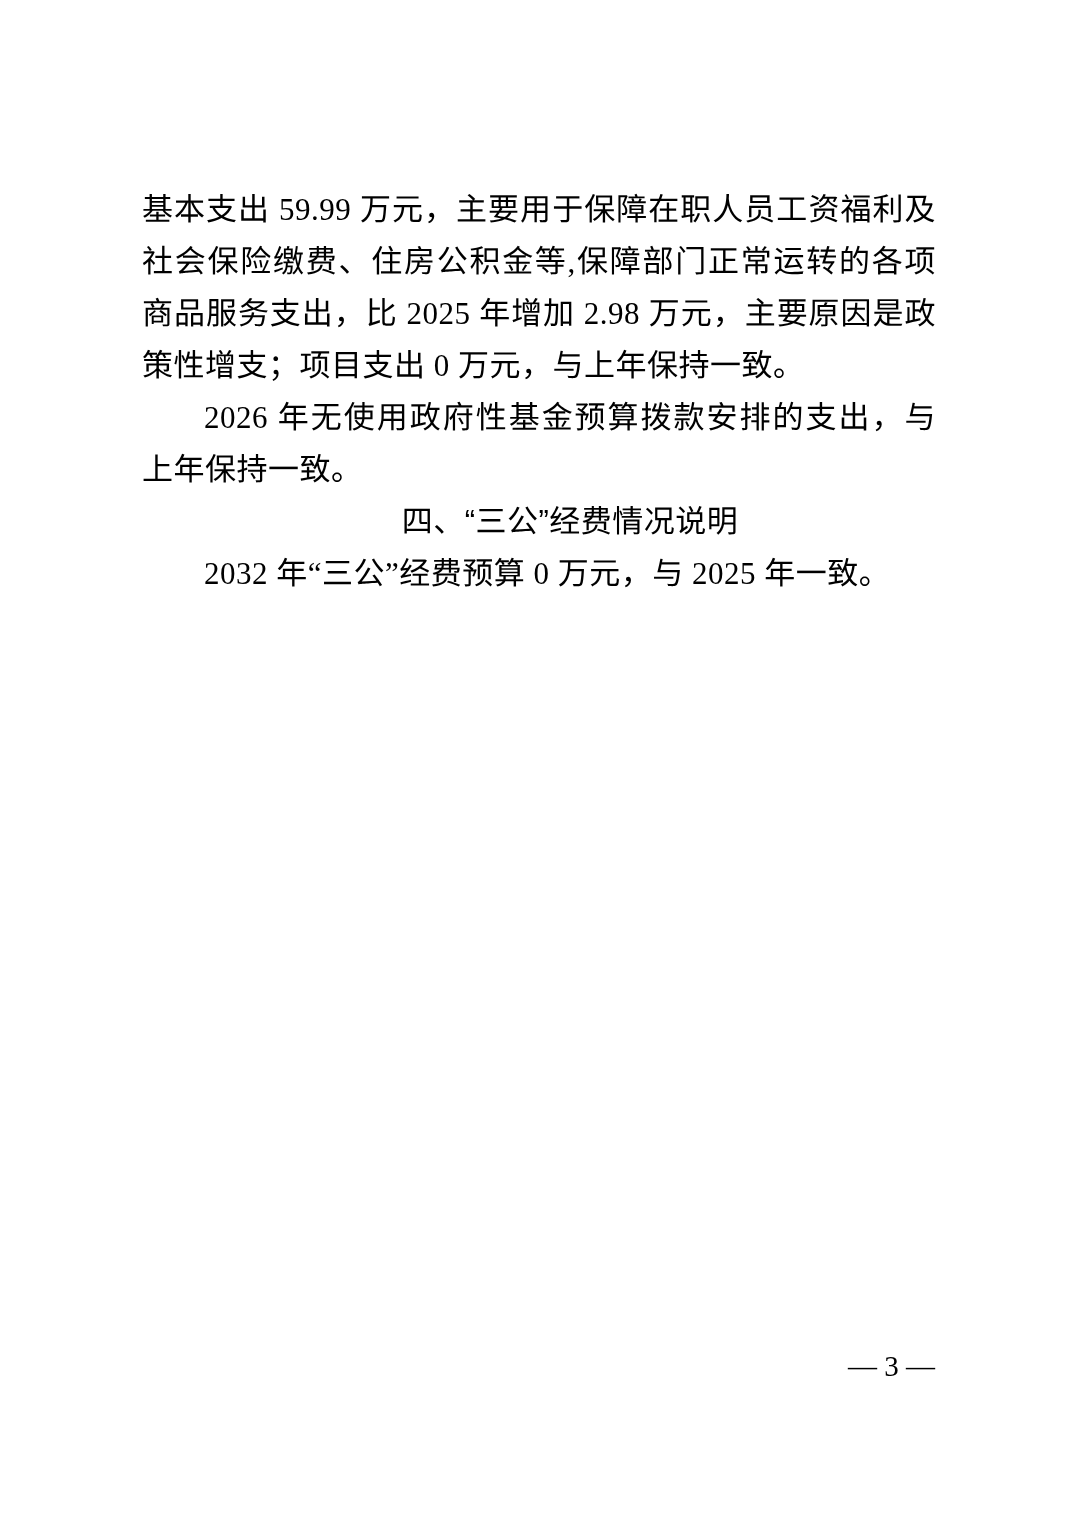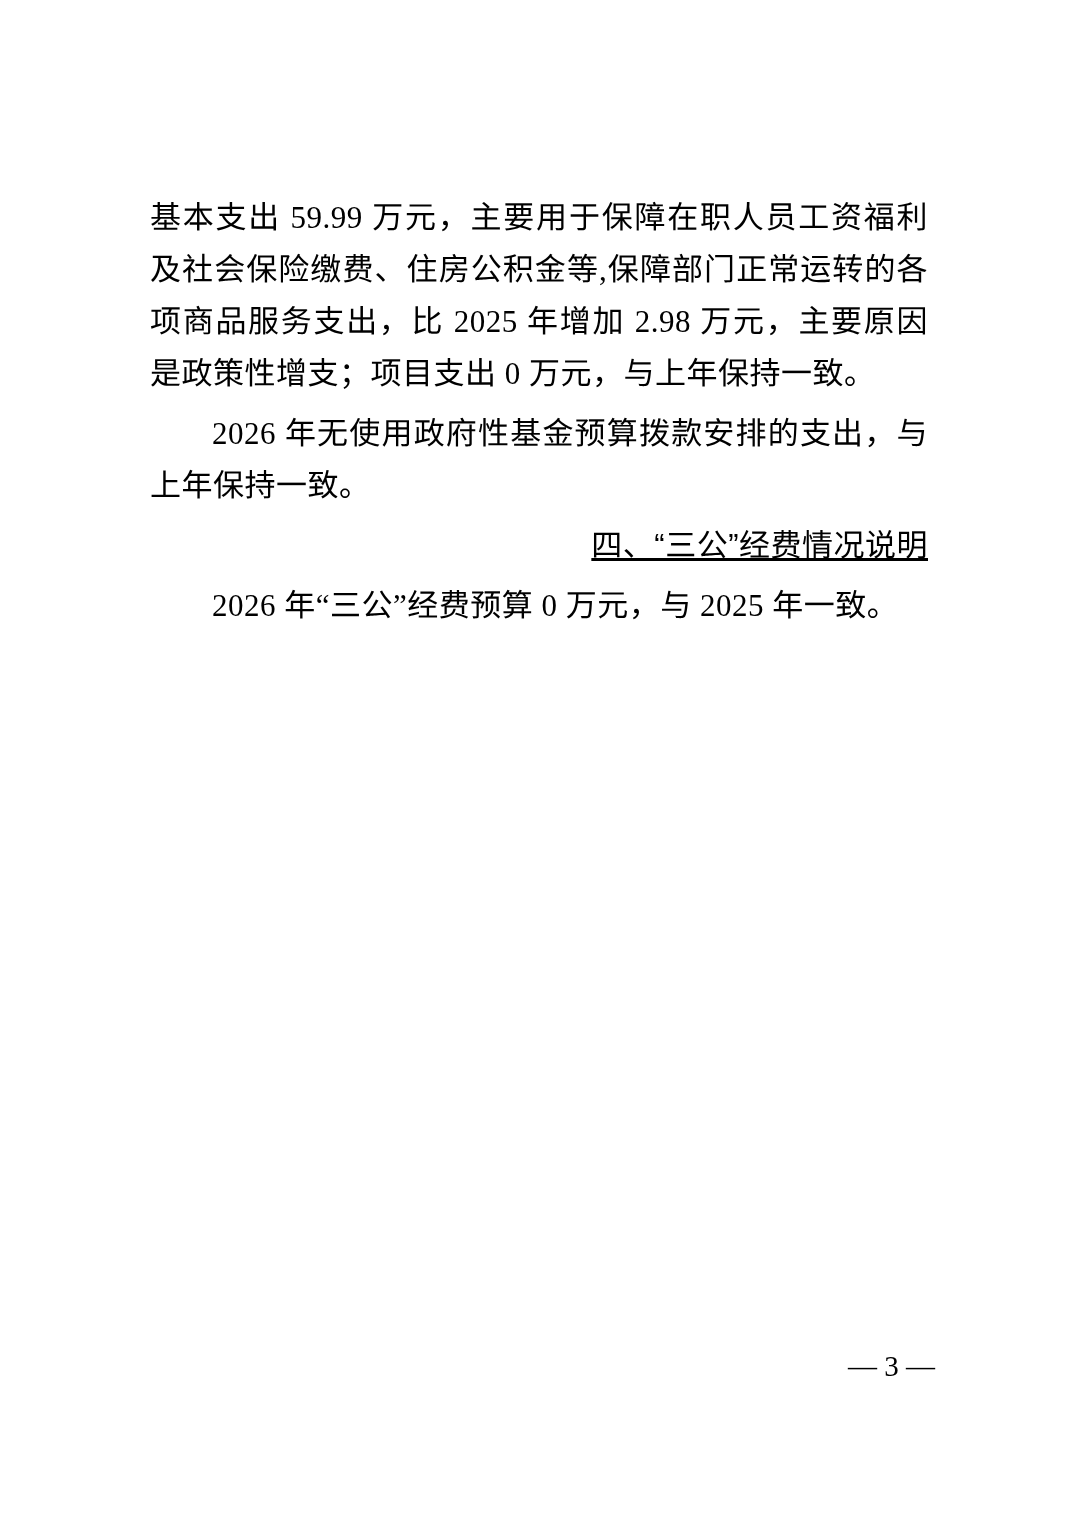--- a/index.html
+++ b/index.html
@@ -22,55 +22,54 @@
     top: 184px;
     width: 794px;
     font-size: 31px;
     line-height: 52px;
     text-align: justify;
     text-justify: inter-ideograph;
     letter-spacing: 0.5px;
   }
   .content p,
   .content h2 {
-    margin: 8px;
+    margin: 0;
     padding: 0;
     font-size: 31px;
     line-height: 52px;
     font-weight: normal;
   }
   .body-para {
     text-indent: 2em;
   }
   .no-indent {
     text-indent: 0;
   }
   .heading {
     font-family: "Liberation Sans", "DejaVu Sans", sans-serif;
     font-weight: bold;
     text-indent: 2em;
-    text-align: right;
-    text-decoration: underline;
+    text-align: center;
   }
   .footer {
     position: absolute;
     top: 1346px;
     right: 139px;
     font-size: 29px;
     line-height: 40px;
     font-family: "Liberation Serif", "DejaVu Serif", serif;
   }
 </style>
 </head>
 <body>
 
 <div class="page">
   <main class="content">
     <p class="no-indent">基本支出 59.99 万元，主要用于保障在职人员工资福利及社会保险缴费、住房公积金等,保障部门正常运转的各项商品服务支出，比 2025 年增加 2.98 万元，主要原因是政策性增支；项目支出 0 万元，与上年保持一致。</p>
     <p class="body-para">2026 年无使用政府性基金预算拨款安排的支出，与上年保持一致。</p>
     <h2 class="heading">四、“三公”经费情况说明</h2>
-    <p class="body-para">2026 年“三公”经费预算 0 万元，与 2025 年一致。</p>
+    <p class="body-para">2032 年“三公”经费预算 0 万元，与 2025 年一致。</p>
   </main>
 
   <footer class="footer">
     <span>— 3 —</span>
   </footer>
 </div>
 
 </body></html>

